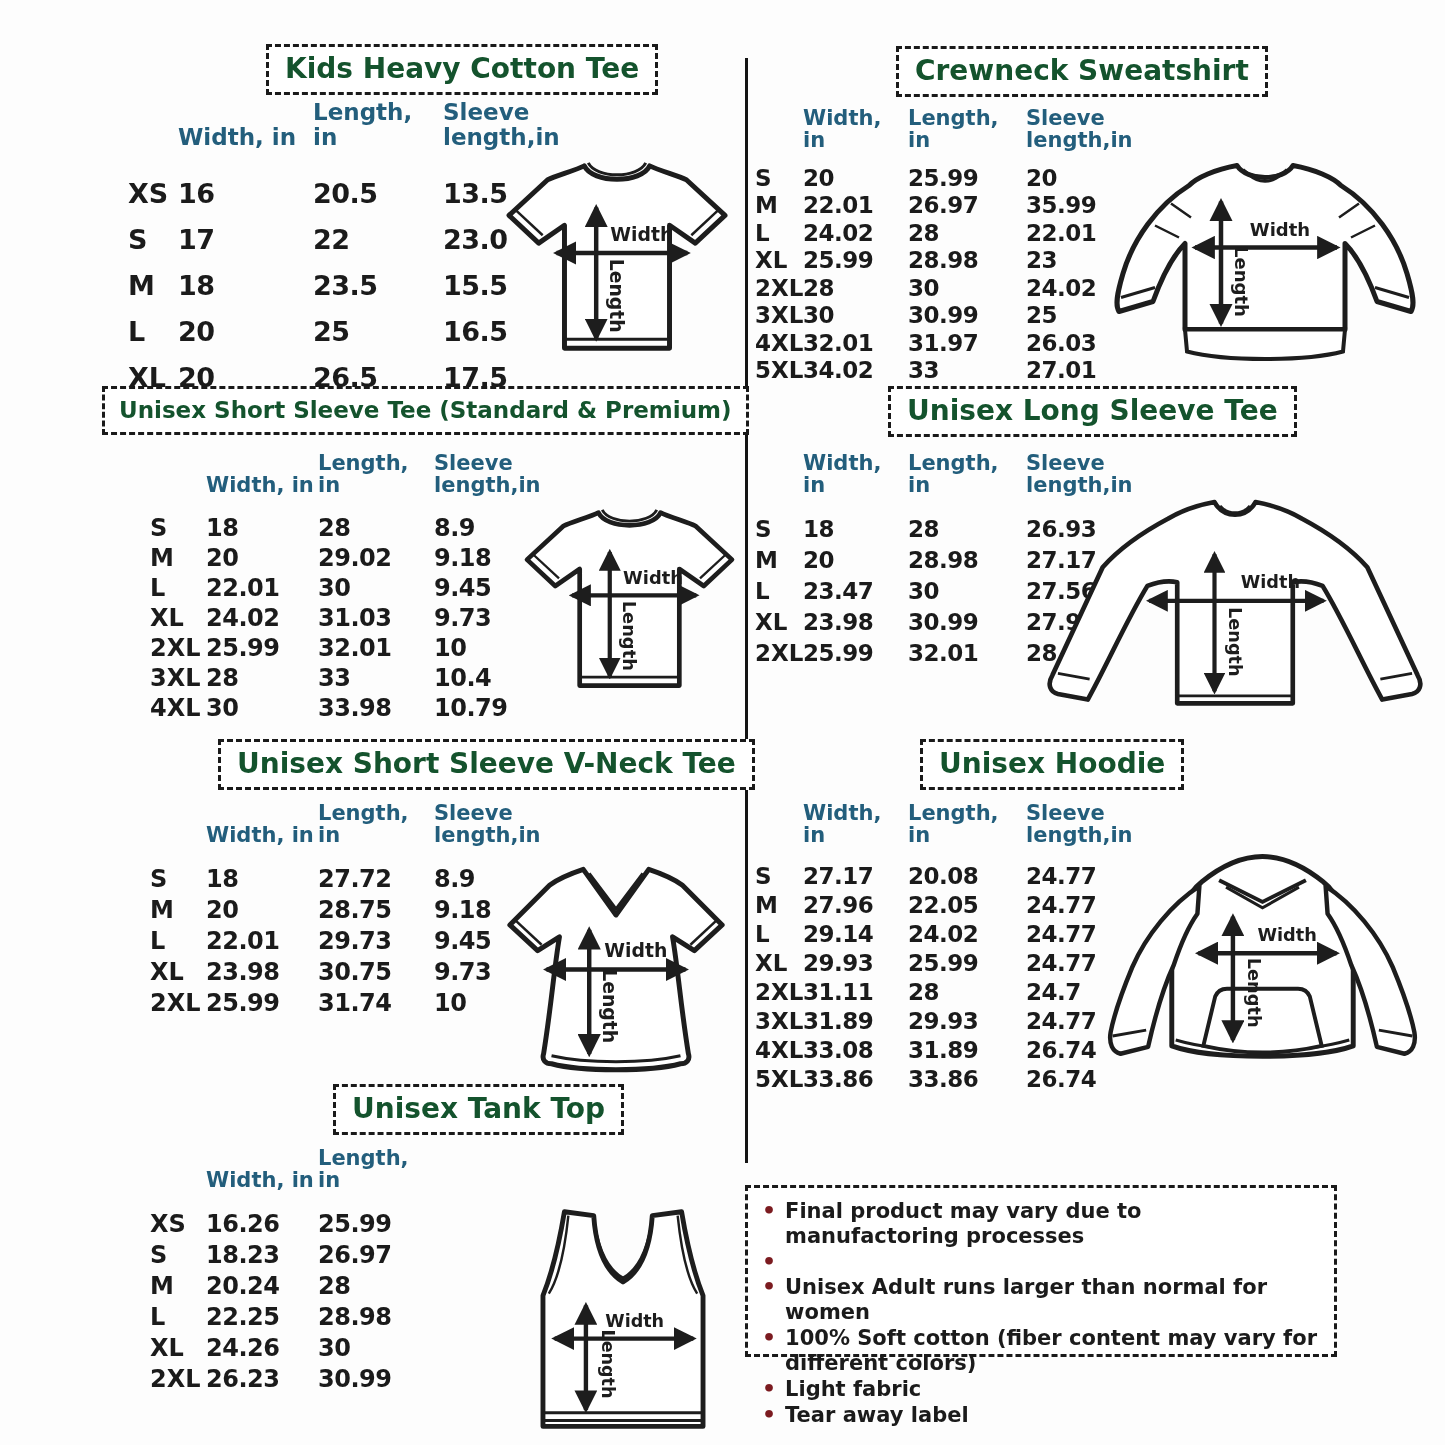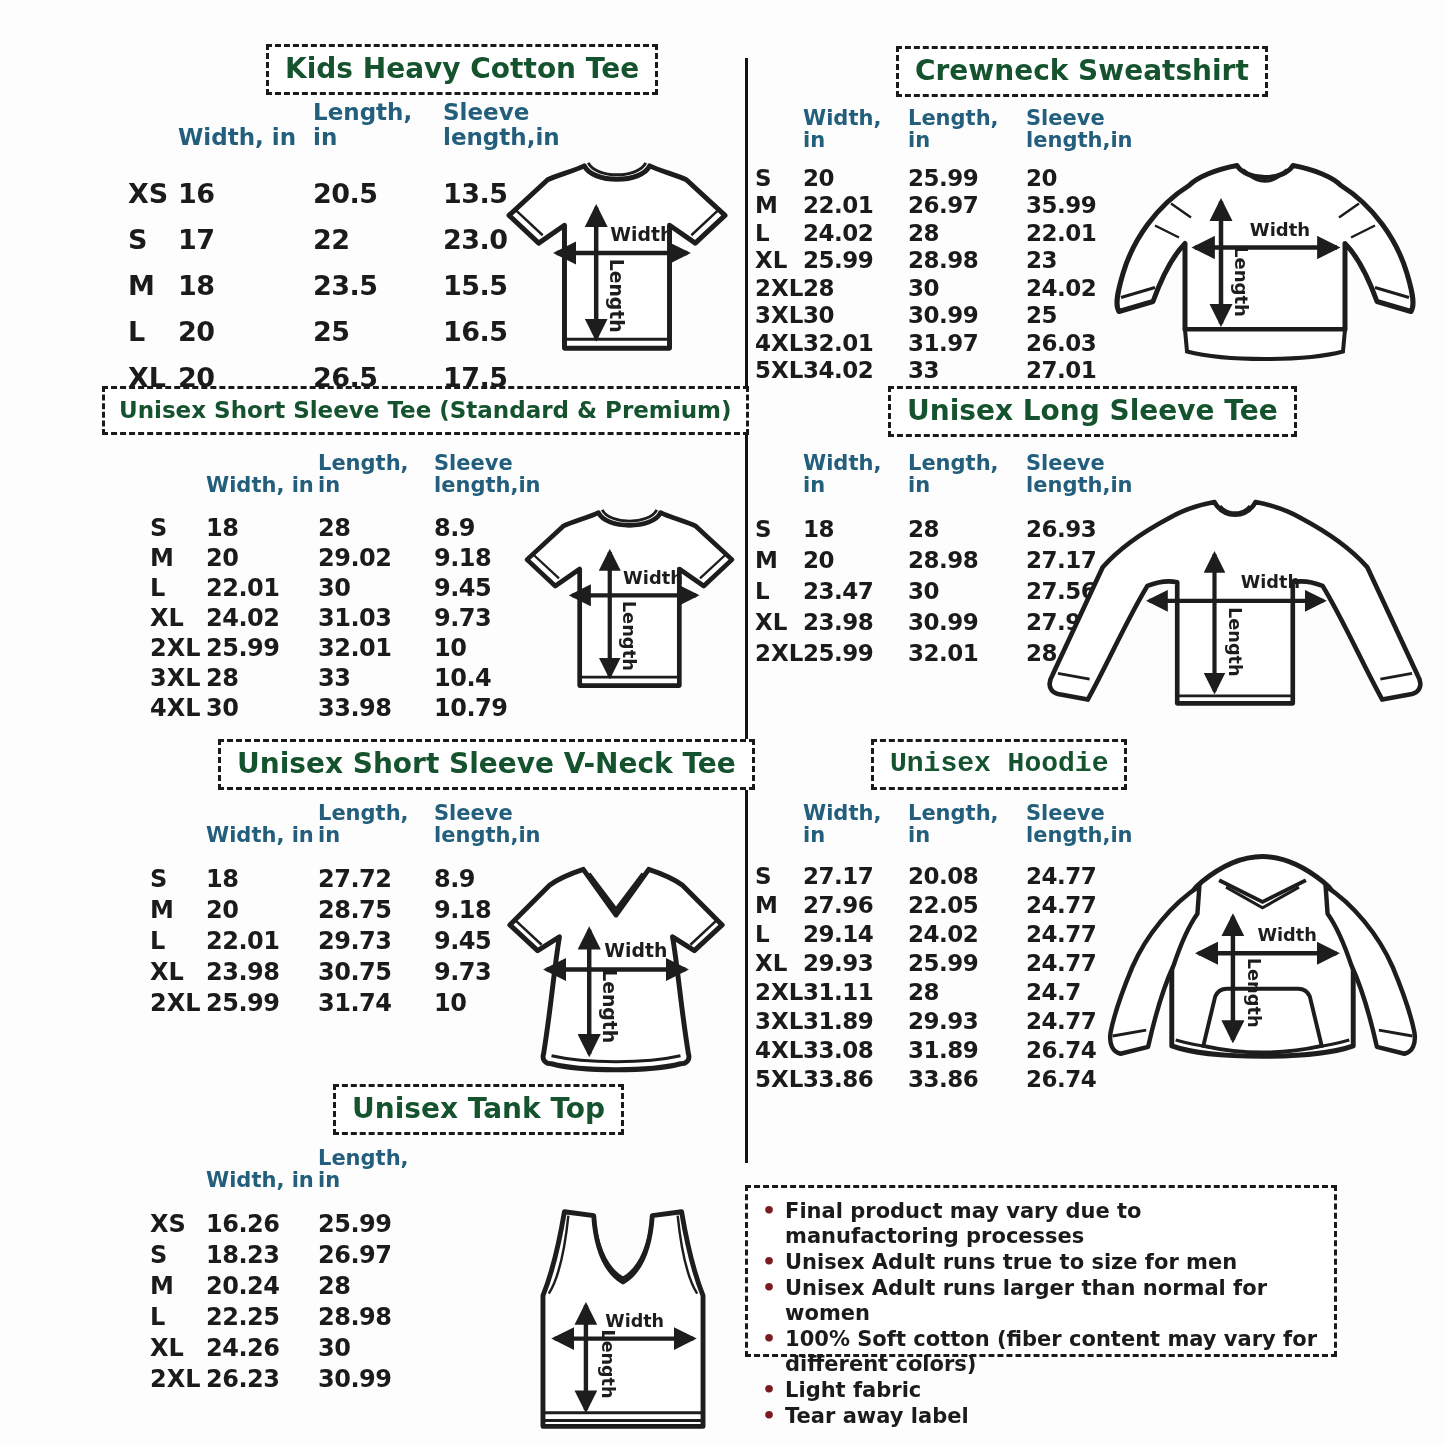--- a/index.html
+++ b/index.html
@@ -47,21 +47,21 @@
     </defs>
   </svg>
 
   <div class="divider"></div>
 
   <div class="title-box" style="left:266px;top:44px;">Kids Heavy Cotton Tee</div>
   <div class="title-box" style="left:896px;top:46px;">Crewneck Sweatshirt</div>
   <div class="title-box title-sm" style="left:102px;top:386px;">Unisex Short Sleeve Tee (Standard &amp; Premium)</div>
   <div class="title-box" style="left:888px;top:386px;">Unisex Long Sleeve Tee</div>
   <div class="title-box" style="left:218px;top:739px;">Unisex Short Sleeve V-Neck Tee</div>
-  <div class="title-box" style="left:871px;top:739px;font-family:Liberation Mono, monospace;">Unisex Hoodie</div>
+  <div class="title-box" style="left:920px;top:739px;">Unisex Hoodie</div>
   <div class="title-box" style="left:333px;top:1084px;">Unisex Tank Top</div>
 
   <div class="table" style="left:128px;top:98px;--cols:50px 135px 130px 120px;--rh:46px;--fs:27px;--hfs:23px;--hm:16px;">
       <div class="trow thead">
         <div class="tcell corner"></div>
         <div class="tcell hcell">Width, in</div>
         <div class="tcell hcell">Length, in</div>
         <div class="tcell hcell">Sleeve
 length,in</div>
       </div>
@@ -474,21 +474,20 @@
     <text transform="translate(78 168) rotate(90)" font-size="18" text-anchor="middle">Length</text>
   </svg>
 
   <div class="notes-box">
       <div class="note-line">
         <span class="bullet">•</span>
         <span class="note-text">Final product may vary due to manufactoring processes</span>
       </div>
       <div class="note-line">
         <span class="bullet">•</span>
-        <span class="note-text">Unisex Adult runs true to size for men</span>
       </div>
       <div class="note-line">
         <span class="bullet">•</span>
         <span class="note-text">Unisex Adult runs larger than normal for women</span>
       </div>
       <div class="note-line">
         <span class="bullet">•</span>
         <span class="note-text">100% Soft cotton (fiber content may vary for different colors)</span>
       </div>
       <div class="note-line">

